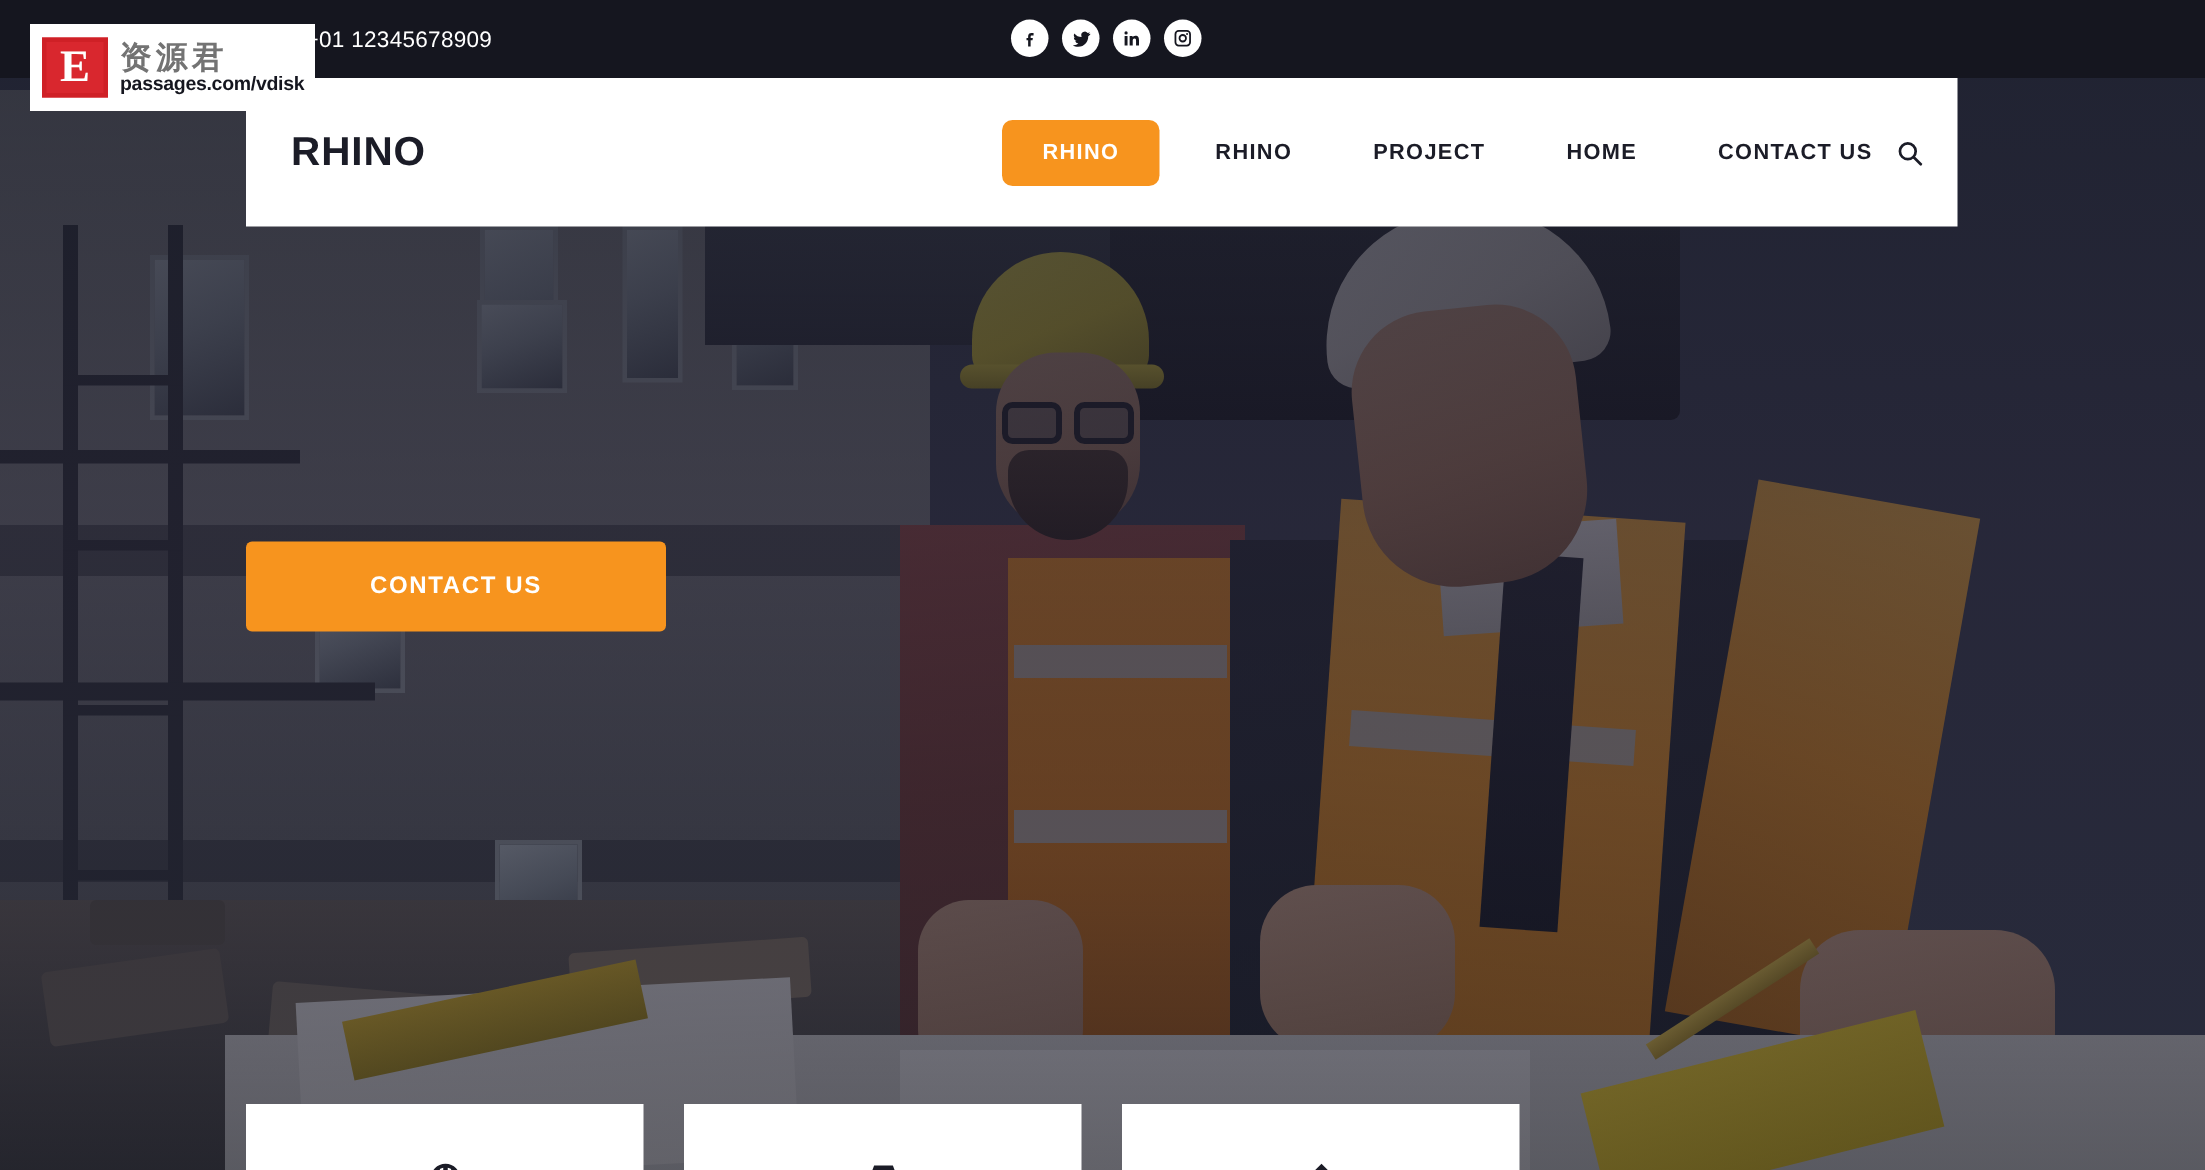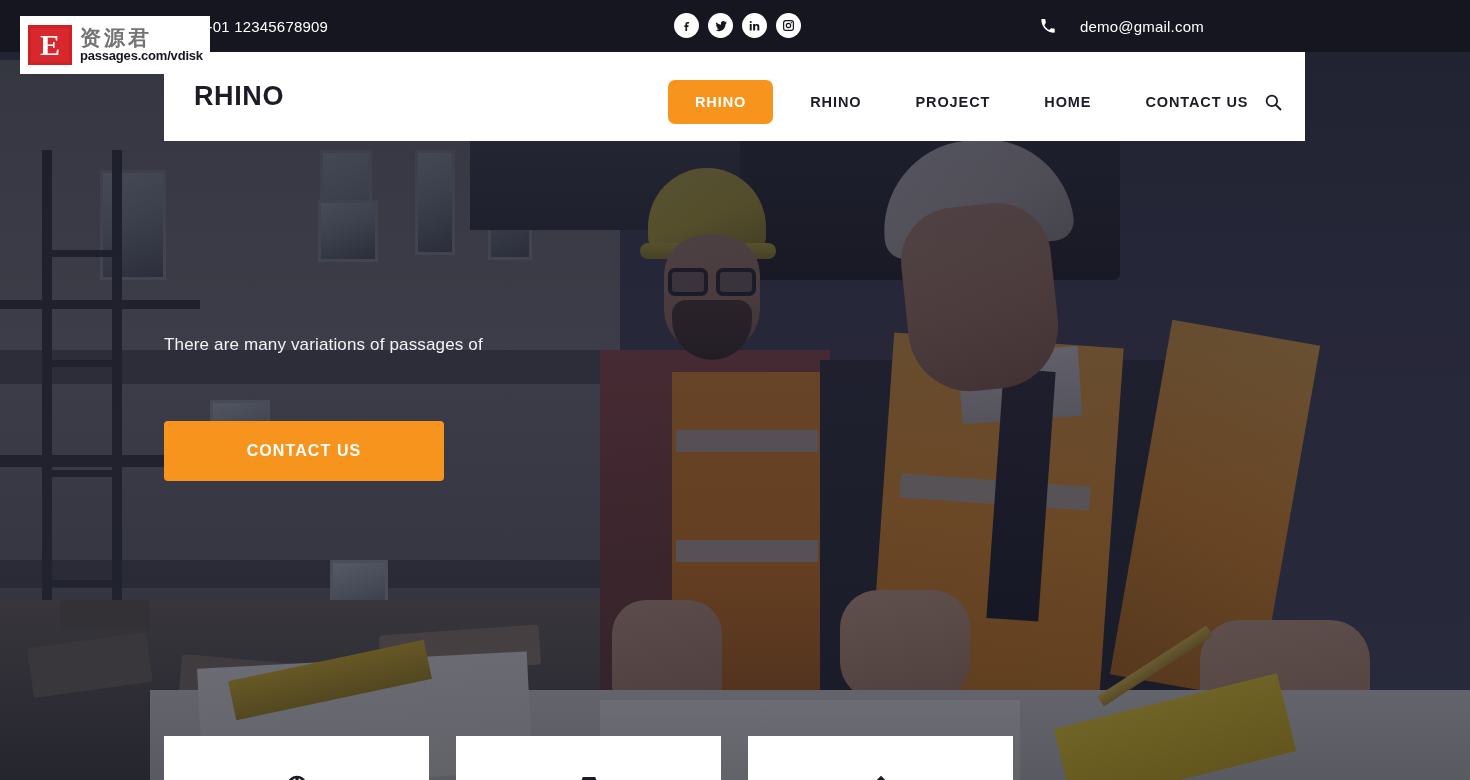--- a/index.html
+++ b/index.html
@@ -187,21 +187,21 @@
   .soc svg { display:block; }
   .tb-mail {
     position:absolute; left:1040px; top:0; height:52px;
     display:flex; align-items:center; gap:24px;
   }
   .tb-mail-icon { color:#fff; display:flex; align-items:center; }
   .tb-mail-text { color:#ffffff; font-size:15px; letter-spacing:.2px; }
 
   
   #navbar {
-    position:absolute; left:164px; top:52px; width:1141px; height:89px;
+    position:absolute; left:164px; top:52px; width:1141px; height:99px;
     background:#ffffff;
     display:flex; align-items:center;
     z-index:18;
   }
   #brand {
     margin-left:30px;
     font-size:27px; font-weight:bold; color:#1b1c27;
     letter-spacing:.6px;
   }
   #menu {
@@ -376,28 +376,20 @@
     </a>
     <a class="soc">
       <svg width="13" height="13" viewBox="0 0 24 24" fill="none" stroke="#15161f" stroke-width="2.2">
           <rect x="3" y="3" width="18" height="18" rx="4"></rect>
           <circle cx="12" cy="12" r="4"></circle>
           <circle cx="17.3" cy="6.7" r="1.2" fill="#15161f" stroke="none"></circle>
         </svg>
     </a>
   </div>
 
-  <div class="tb-mail">
-    <span class="tb-mail-icon">
-      <svg width="16" height="16" viewBox="0 0 24 24" fill="#ffffff">
-          <path d="M6.6 10.8c1.6 3.1 4.1 5.6 7.2 7.2l2.4-2.4c.3-.3.7-.4 1.1-.3 1.2.4 2.5.6 3.8.6.6 0 1 .4 1 1V21c0 .6-.4 1-1 1C10.8 22 2 13.2 2 2.5c0-.6.4-1 1-1h4.1c.6 0 1 .4 1 1 0 1.3.2 2.6.6 3.8.1.4 0 .8-.3 1.1L6.6 10.8z"></path>
-        </svg>
-    </span>
-    <span class="tb-mail-text">demo@gmail.com</span>
-  </div>
 </div>
 
 <div id="navbar">
   <div id="brand">RHINO</div>
 
   <div id="menu">
     <div class="mi active">RHINO</div>
     <div class="mi">RHINO</div>
     <div class="mi">PROJECT</div>
     <div class="mi">HOME</div>
@@ -407,21 +399,20 @@
   <div id="search-btn">
     <svg width="18" height="18" viewBox="0 0 24 24" fill="none" stroke="#1b1c27" stroke-width="2.4">
         <circle cx="10.5" cy="10.5" r="7"></circle>
         <line x1="16" y1="16" x2="22" y2="22" stroke-linecap="round"></line>
       </svg>
   </div>
 </div>
 
 <div id="hero-content">
   <div id="hero-sub">
-    <div>There are many variations of passages of</div>
   </div>
   <button id="hero-cta">CONTACT US</button>
 </div>
 
 <div id="cards">
   <div class="card">
     <span class="card-icon">
       <svg width="30" height="30" viewBox="0 0 24 24" fill="#1b1c27">
           <path d="M12 3c-4.4 0-8 3.6-8 8v4h16v-4c0-4.4-3.6-8-8-8zm-1.2 2.2v7.4H9V5.8c.6-.3 1.2-.5 1.8-.6zm2.4 0c.6.1 1.2.3 1.8.6v6.8h-1.8V5.2zM2.5 16.5h19v2h-19v-2z"></path>
         </svg>

